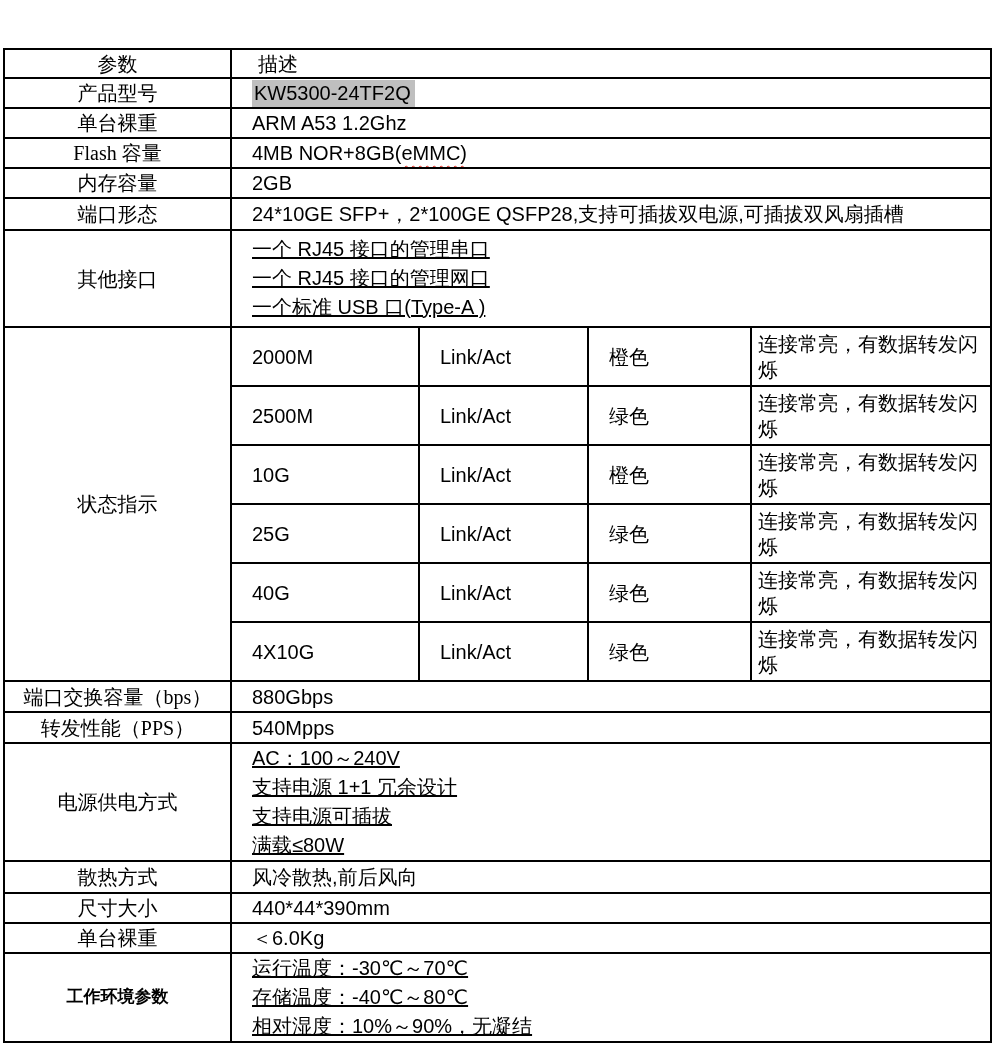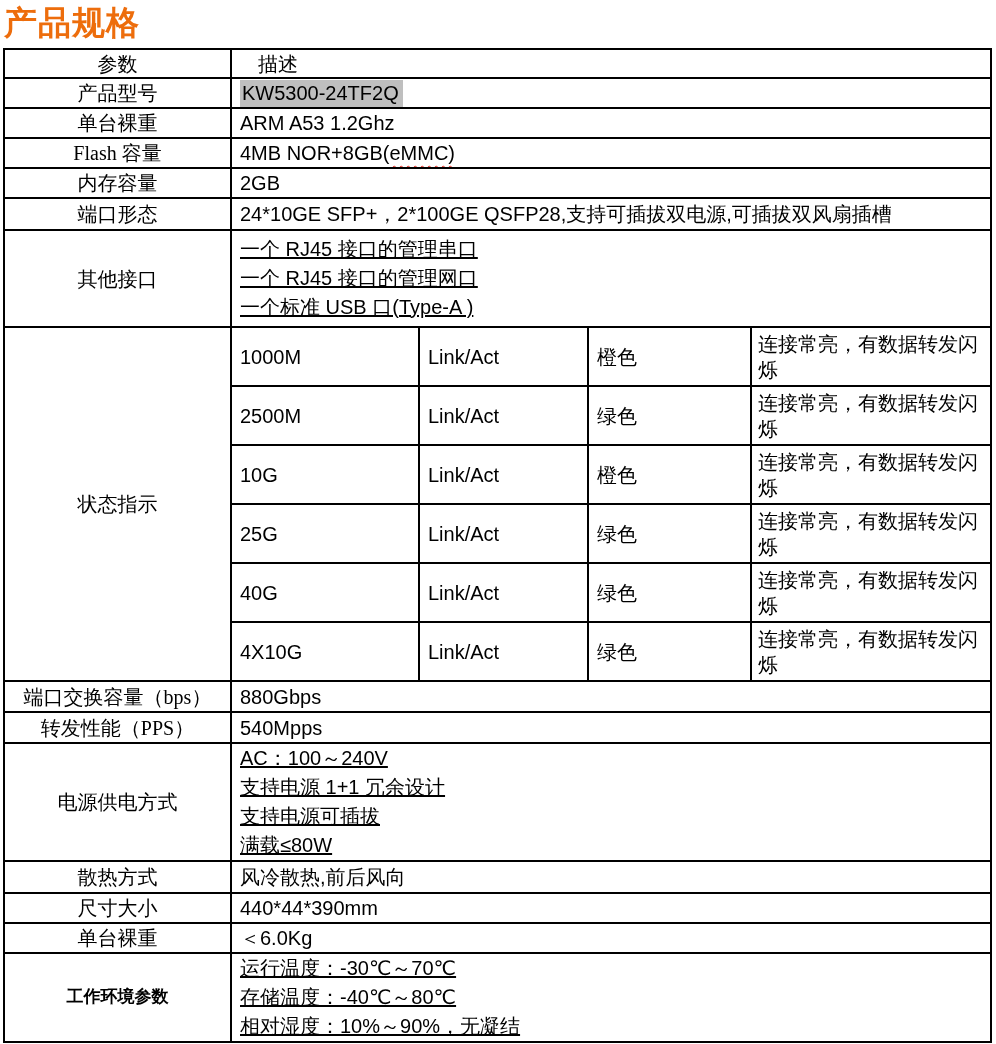--- a/index.html
+++ b/index.html
@@ -24,21 +24,21 @@
     color:var(--title-color);
     white-space:nowrap;
   }
   table.spec {
     position:absolute; left:3px; top:48px;
     width:987px;
     border-collapse:collapse; table-layout:fixed;
   }
   td {
     border:2px solid var(--border-color);
-    padding:0 8px;
+    padding:0 20px;
     vertical-align:middle;
     overflow:hidden;
     font-size:20px;
     line-height:1.3;
   }
   td.label-cell {
     text-align:center;
     font-family:"Liberation Serif","DejaVu Serif",serif;
     padding:0 10px;
   }
@@ -65,21 +65,20 @@
   .bold-label {
     font-family:"Liberation Sans","DejaVu Sans",sans-serif;
     font-weight:700; font-size:17px;
   }
 </style>
 </head>
 <body>
 
 <div class="page">
 
-  <div class="title">产品规格</div>
 
   <table class="spec">
     <colgroup>
       <col style="width:227px">
       <col style="width:188px">
       <col style="width:169px">
       <col style="width:163px">
       <col style="width:240px">
     </colgroup>
 
@@ -118,21 +117,21 @@
       <td class="label-cell">其他接口</td>
       <td class="value-cell multiline" colspan="4">
         <div>一个 RJ45 接口的管理串口</div>
         <div>一个 RJ45 接口的管理网口</div>
         <div>一个标准 USB 口(Type-A )</div>
       </td>
     </tr>
 
     <tr class="rh59">
       <td class="label-cell" rowspan="6">状态指示</td>
-      <td class="value-cell">1000M</td>
+      <td class="value-cell">2000M</td>
       <td class="value-cell">Link/Act</td>
       <td class="value-cell">橙色</td>
       <td class="value-cell status-desc">连接常亮，有数据转发闪烁</td>
     </tr>
     <tr class="rh59">
       <td class="value-cell">2500M</td>
       <td class="value-cell">Link/Act</td>
       <td class="value-cell">绿色</td>
       <td class="value-cell status-desc">连接常亮，有数据转发闪烁</td>
     </tr>

